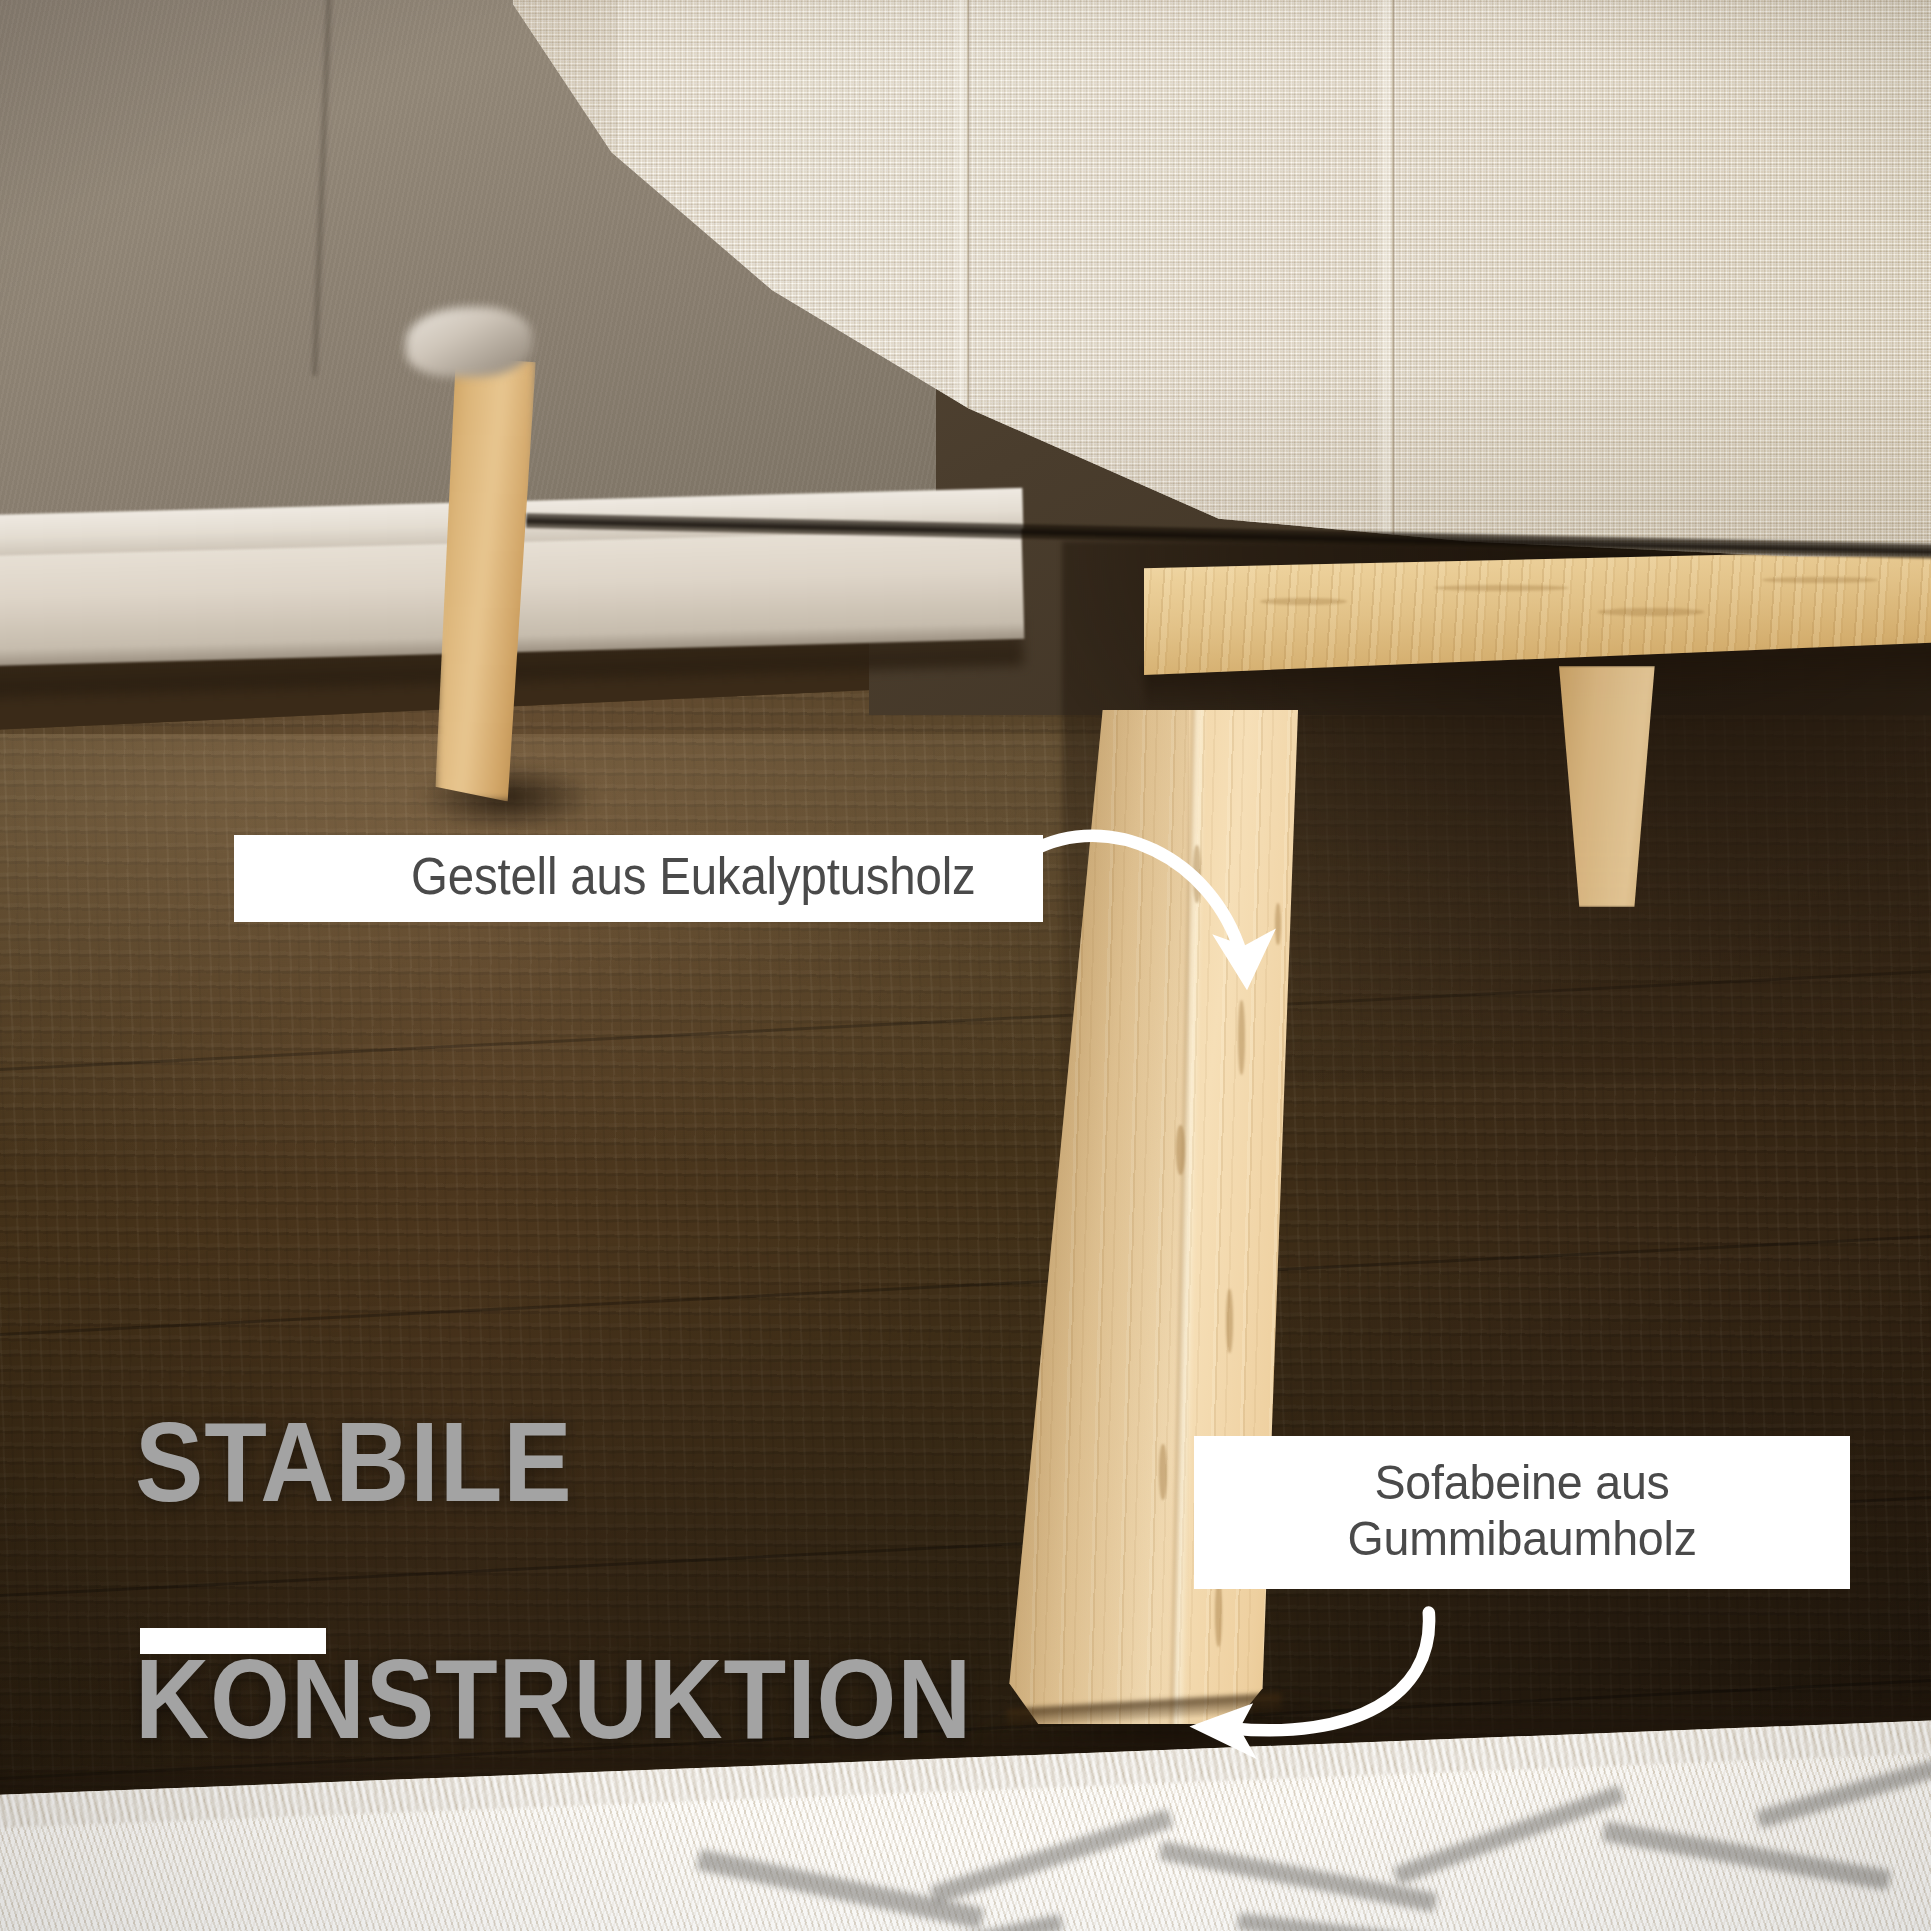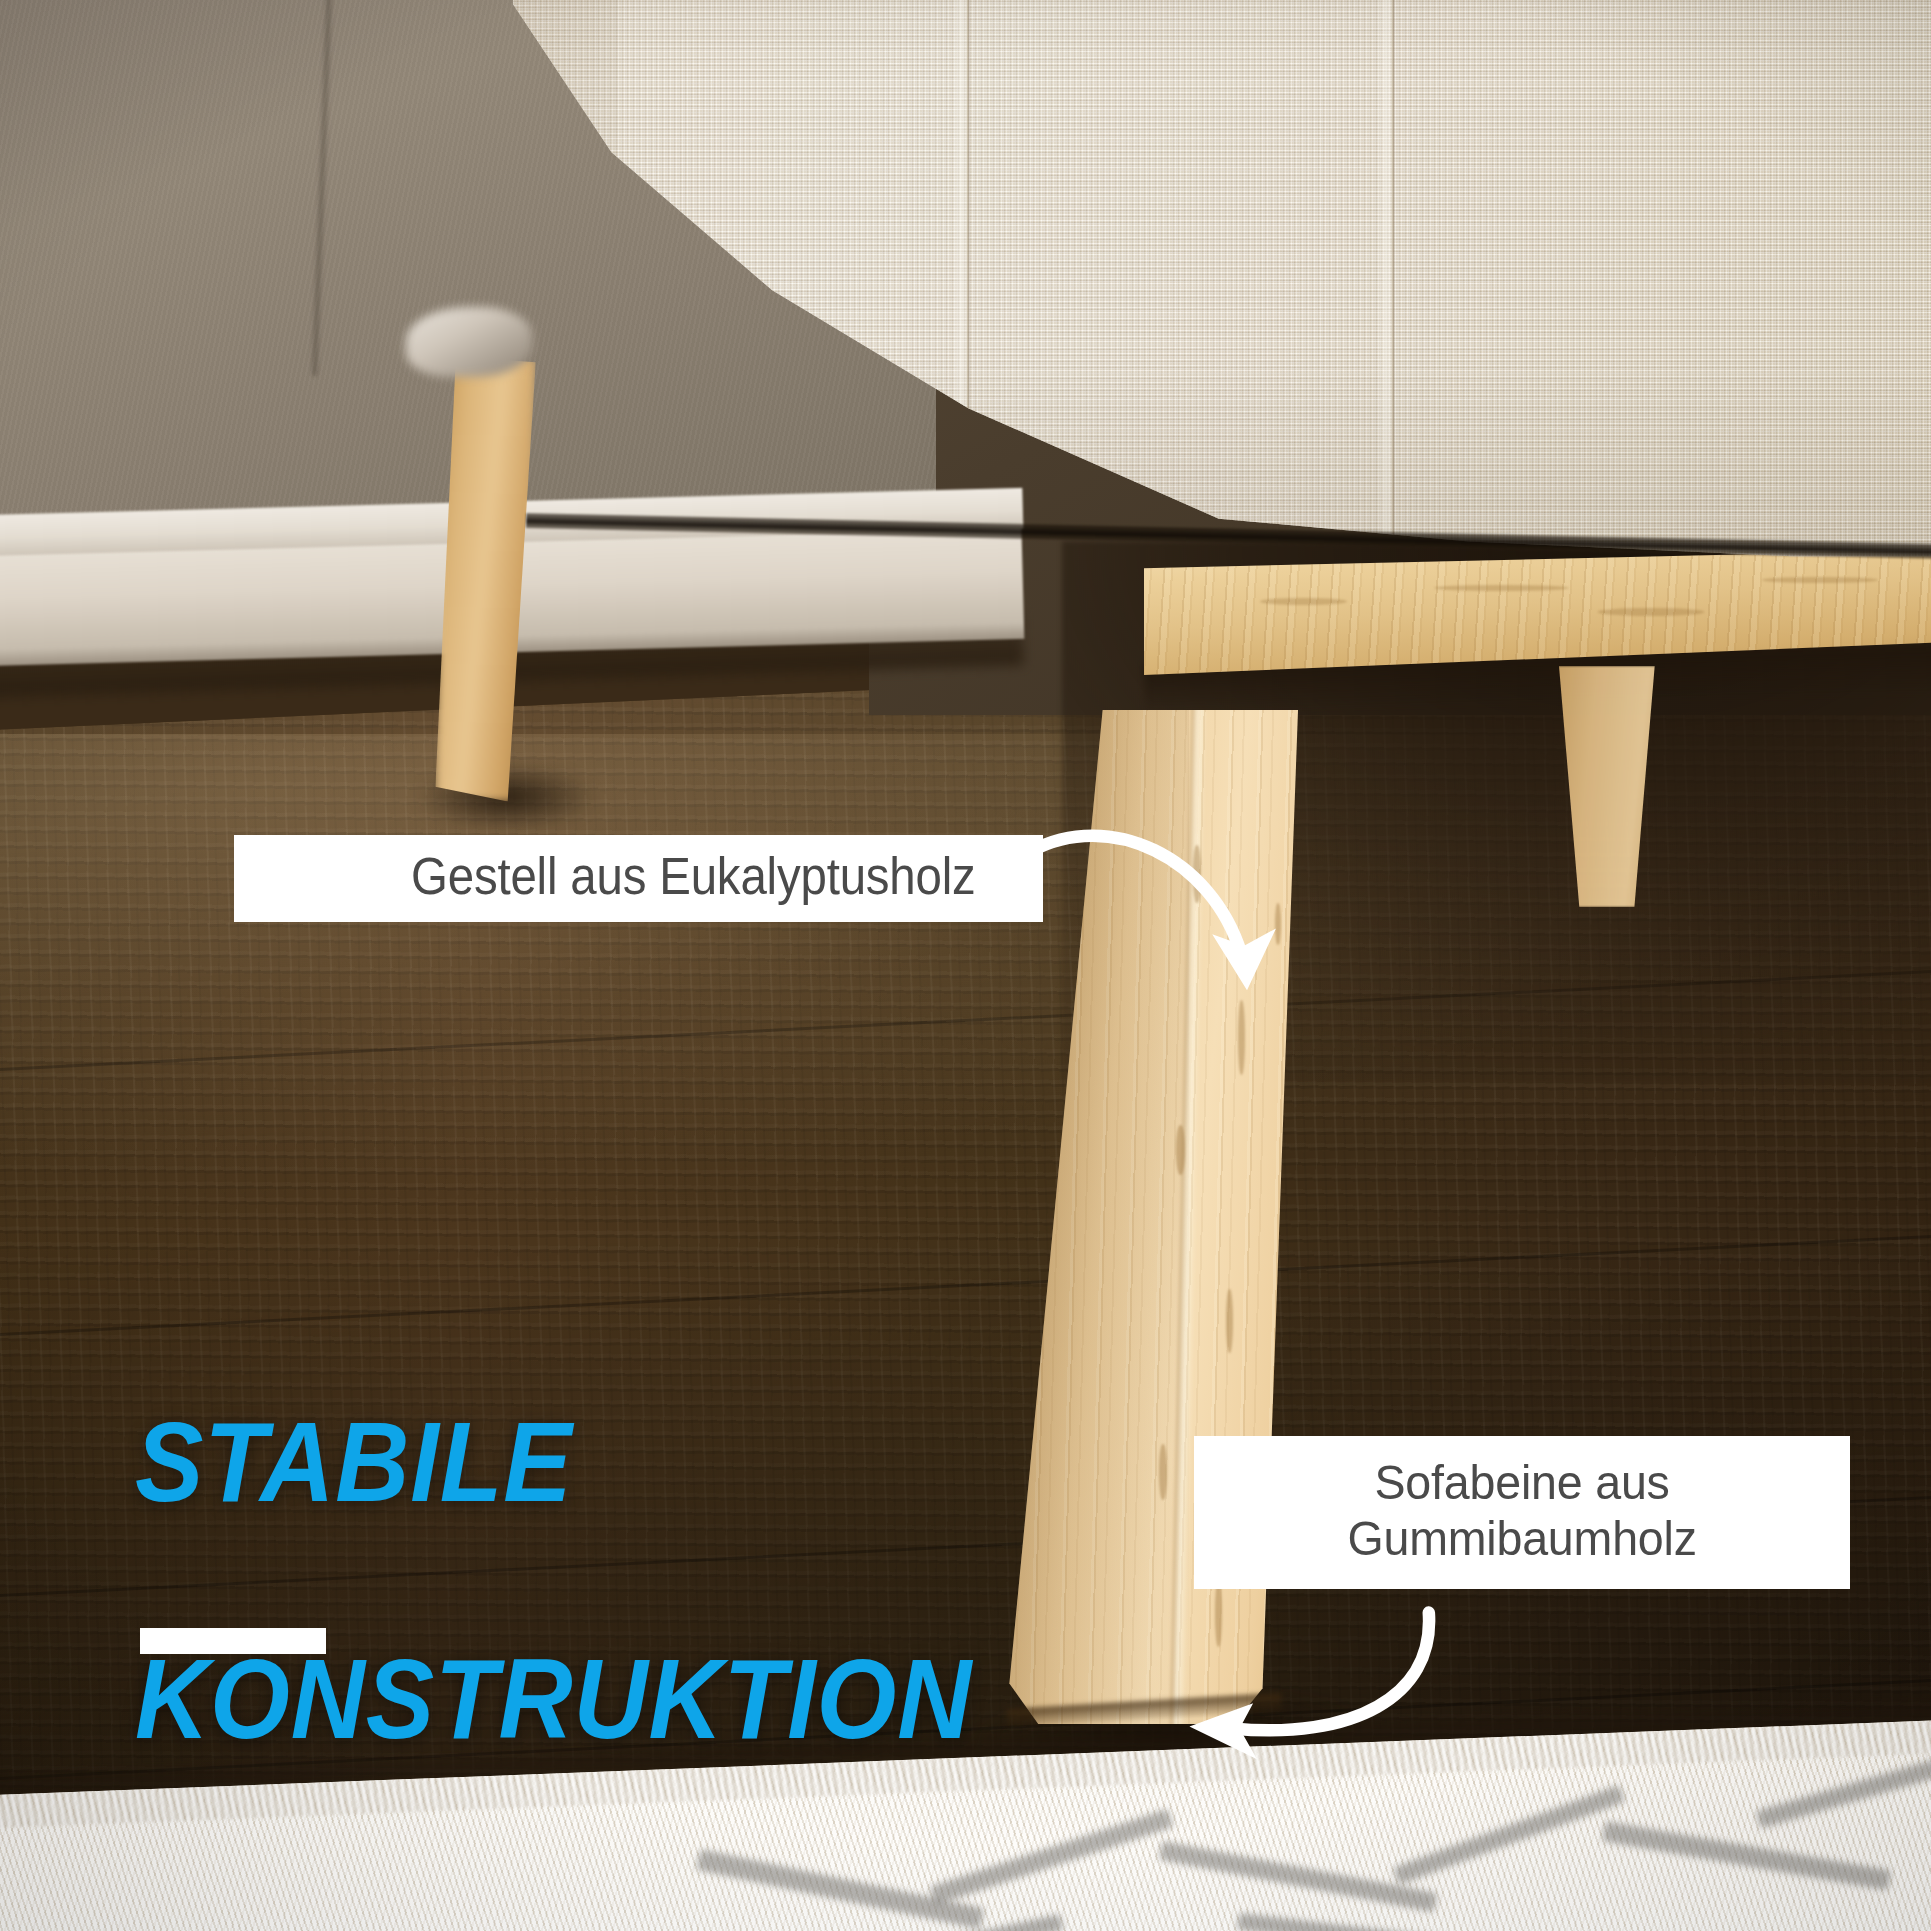--- a/index.html
+++ b/index.html
@@ -306,28 +306,27 @@
     text-align:center;
     flex-direction:column;
     padding-bottom:3.9px;
   }
   #callout-legs .ctext{ transform:scaleX(0.97); white-space:pre-line; }
 
   .arrowSvg{position:absolute;overflow:visible;pointer-events:none;}
 
   .headline{
     position:absolute;left:135px;top:1284px;
-    color:#0ea5e9;
+    color:#a3a3a3;
     font-weight:bold;
     font-size:114px;
     line-height:1.04;
     letter-spacing:1px;
     white-space:pre-line;
     text-shadow:0 1.9px 17.4px rgba(0,0,0,0.42);
-    font-style:italic;
   }
   .headline .hl{ display:block; transform:scaleX(0.90); transform-origin:left center; }
   .dash{
     position:absolute;left:140px;top:1628px;width:186px;height:26px;
     background:#ffffff;
   }
 </style>
 </head>
 <body>
 

